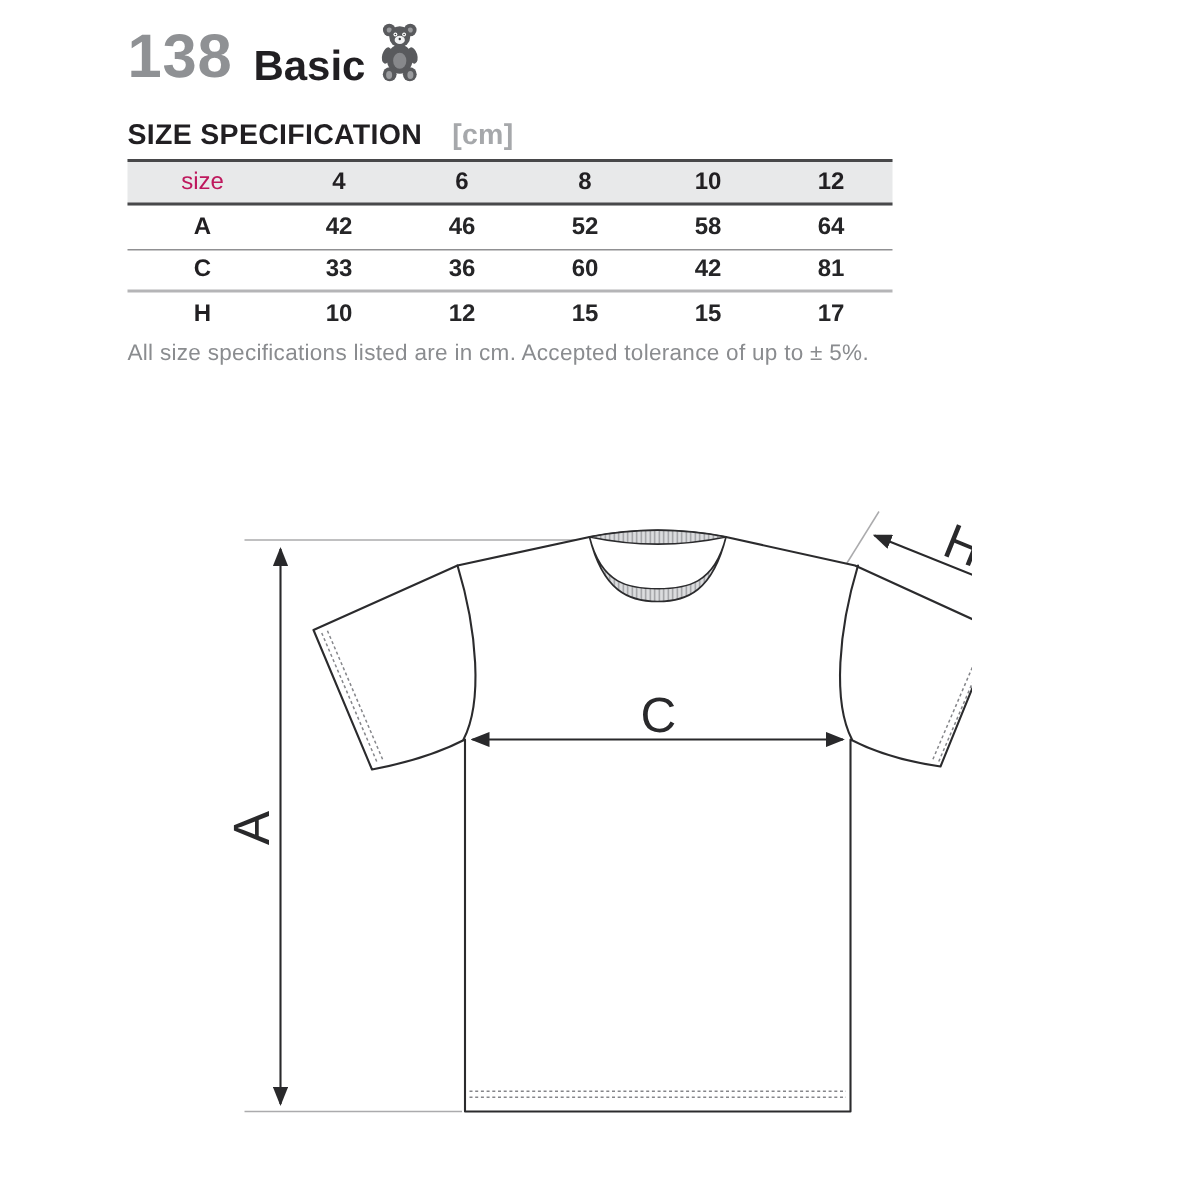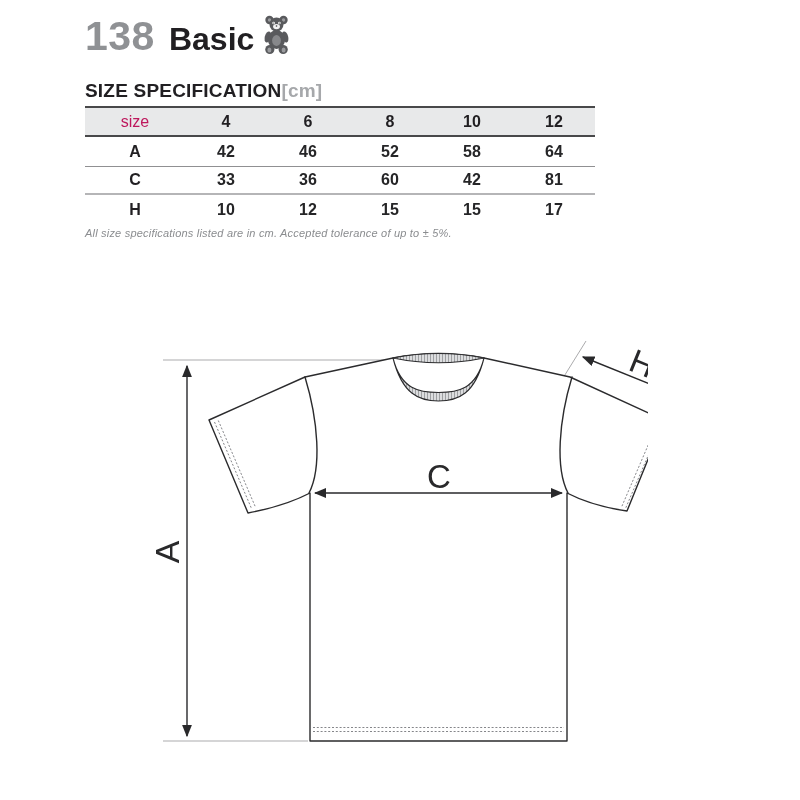--- a/index.html
+++ b/index.html
@@ -5,45 +5,45 @@
   * { margin:0; padding:0; box-sizing:border-box; }
   html,body { background:#ffffff; }
   .page {
     position:relative; width:648px; height:800px; background:#ffffff;
     font-family:"Liberation Sans","DejaVu Sans",sans-serif; overflow:hidden;
   }
 
   
   .brand { position:absolute; left:85px; top:14px; display:flex; align-items:flex-end; }
   .style-number { font-size:41px; font-weight:700; color:#8f9194; line-height:1; letter-spacing:0.5px; }
-  .style-name { font-size:32px; font-weight:700; color:#211f22; line-height:1.05; margin-left:14px; }
+  .style-name { font-size:28px; font-weight:700; color:#211f22; line-height:1.05; margin-left:14px; }
   .bear { margin-left:9px; margin-bottom:-3px; }
 
   
   .spec-title { position:absolute; left:85px; top:80px; font-size:19px; font-weight:700; color:#211f22; letter-spacing:0.2px; }
-  .spec-title .unit { color:#a6a8ab; margin-left:0; }
+  .spec-title .unit { color:#a6a8ab; margin-left:20px; }
 
   
   .size-table { position:absolute; left:85px; top:106px; width:510px; }
   .trow { display:flex; align-items:center; }
   .trow.head {
     height:31px; background:#e8e9ea;
     border-top:2px solid #48484a; border-bottom:2px solid #48484a;
   }
   .trow.r-a { height:30px; border-bottom:1px solid #909092; }
   .trow.r-c { height:28px; border-bottom:2px solid #b5b5b7; }
   .trow.r-h { height:29px; }
   .cell { text-align:center; color:#252527; }
   .cell.sizecol { flex:0 0 100px; font-size:16px; color:#be185d; font-weight:400; }
   .cell.labelcol { flex:0 0 100px; font-size:16px; font-weight:700; color:#211f22; }
   .cell.val { flex:1 1 0; font-size:16px; font-weight:700; }
   .trow.head .cell.val { font-weight:700; color:#211f22; }
 
   
-  .note { position:absolute; left:85px; top:227px; font-size:11px; font-style:italic; color:#8a8c8f; letter-spacing:0.2px; }
+  .note { position:absolute; left:85px; top:227px; font-size:15px; color:#8a8c8f; letter-spacing:0.2px; }
 
   
   .drawing { position:absolute; left:0; top:0; width:800px; height:800px; }
   .dim-letter { font-family:"Liberation Sans","DejaVu Sans",sans-serif; font-weight:500; fill:#29292b; }
 </style>
 </head>
 <body>
 
 <div class="page">
 

